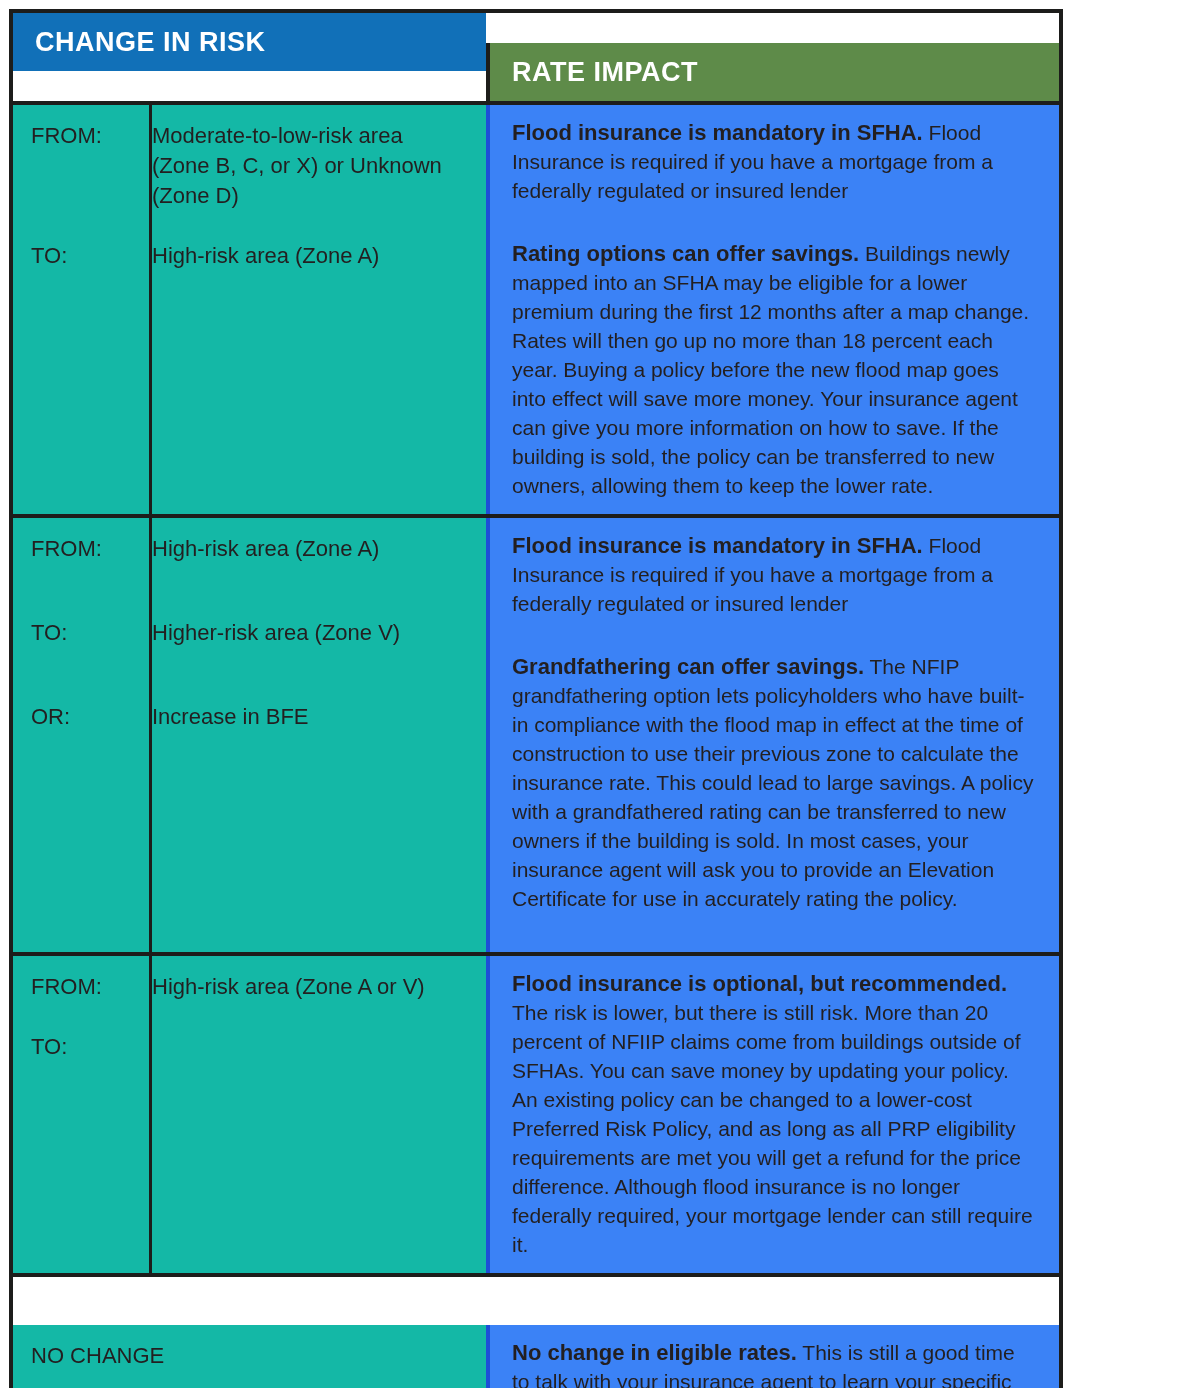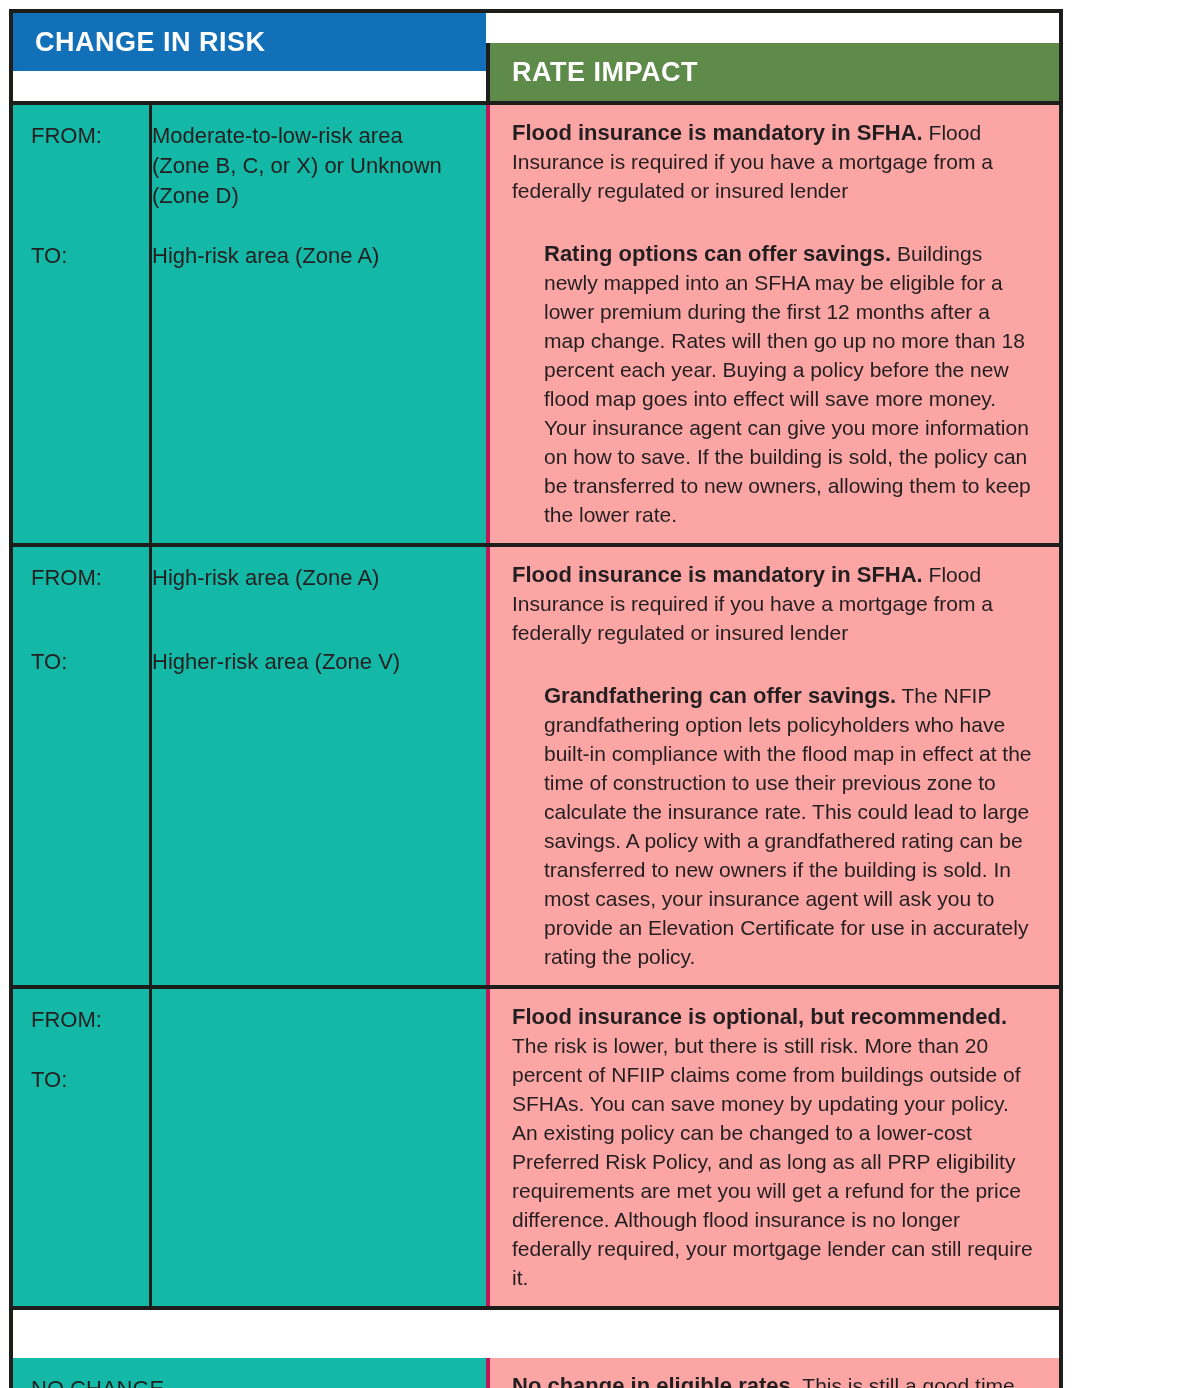--- a/index.html
+++ b/index.html
@@ -65,29 +65,29 @@
   .gap-md .pair + .pair { margin-top: 30px; }
   .gap-lg .pair + .pair { margin-top: 54px; }
   .nochange-label {
     padding-left: 18px;
     font-size: 22px;
     line-height: 30px;
   }
 
   
   .right-cell {
-    background: #fca5a5;
-    border-left: 4px solid #be185d;
+    background: #3b82f6;
+    border-left: 4px solid #1d4ed8;
     padding: 13px 24px 14px 22px;
   }
   .right-cell p {
     font-size: 21px;
     line-height: 29px;
   }
-  .right-cell p + p { margin-top: 34px; margin-left: 32px; }
+  .right-cell p + p { margin-top: 34px; }
   .right-cell b { font-weight: bold; font-size: 22px; }
 
   
   .r1 .left-cell, .r1 .right-cell { min-height: 406px; }
   .r2 .left-cell, .r2 .right-cell { min-height: 434px; }
   .r3 .left-cell, .r3 .right-cell { min-height: 278px; }
   .r4 .left-cell, .r4 .right-cell { min-height: 166px; margin-top: 48px; }
 </style>
 </head>
 <body>
@@ -119,31 +119,36 @@
   <div class="row r2">
     <div class="left-cell with-divider gap-lg">
       <div class="pair">
         <div class="pair-label">FROM:</div>
         <div class="pair-desc">High-risk area (Zone A)</div>
       </div>
       <div class="pair">
         <div class="pair-label">TO:</div>
         <div class="pair-desc">Higher-risk area (Zone V)</div>
       </div>
+      <div class="pair">
+        <div class="pair-label">OR:</div>
+        <div class="pair-desc">Increase in BFE</div>
+      </div>
     </div>
     <div class="right-cell">
       <p><b>Flood insurance is mandatory in SFHA.</b><span> Flood Insurance is required if you have a mortgage from a federally regulated or insured lender</span></p>
       <p><b>Grandfathering can offer savings.</b><span> The NFIP grandfathering option lets policyholders who have built-in compliance with the flood map in effect at the time of construction to use their previous zone to calculate the insurance rate. This could lead to large savings. A policy with a grandfathered rating can be transferred to new owners if the building is sold. In most cases, your insurance agent will ask you to provide an Elevation Certificate for use in accurately rating the policy.</span></p>
     </div>
   </div>
 
   <div class="row r3">
     <div class="left-cell with-divider gap-md">
       <div class="pair">
         <div class="pair-label">FROM:</div>
+        <div class="pair-desc">High-risk area (Zone A or V)</div>
       </div>
       <div class="pair">
         <div class="pair-label">TO:</div>
       </div>
     </div>
     <div class="right-cell">
       <p><b>Flood insurance is optional, but recommended.</b><span> The risk is lower, but there is still risk. More than 20 percent of NFIIP claims come from buildings outside of SFHAs. You can save money by updating your policy. An existing policy can be changed to a lower-cost Preferred Risk Policy, and as long as all PRP eligibility requirements are met you will get a refund for the price difference. Although flood insurance is no longer federally required, your mortgage lender can still require it.</span></p>
     </div>
   </div>
 

